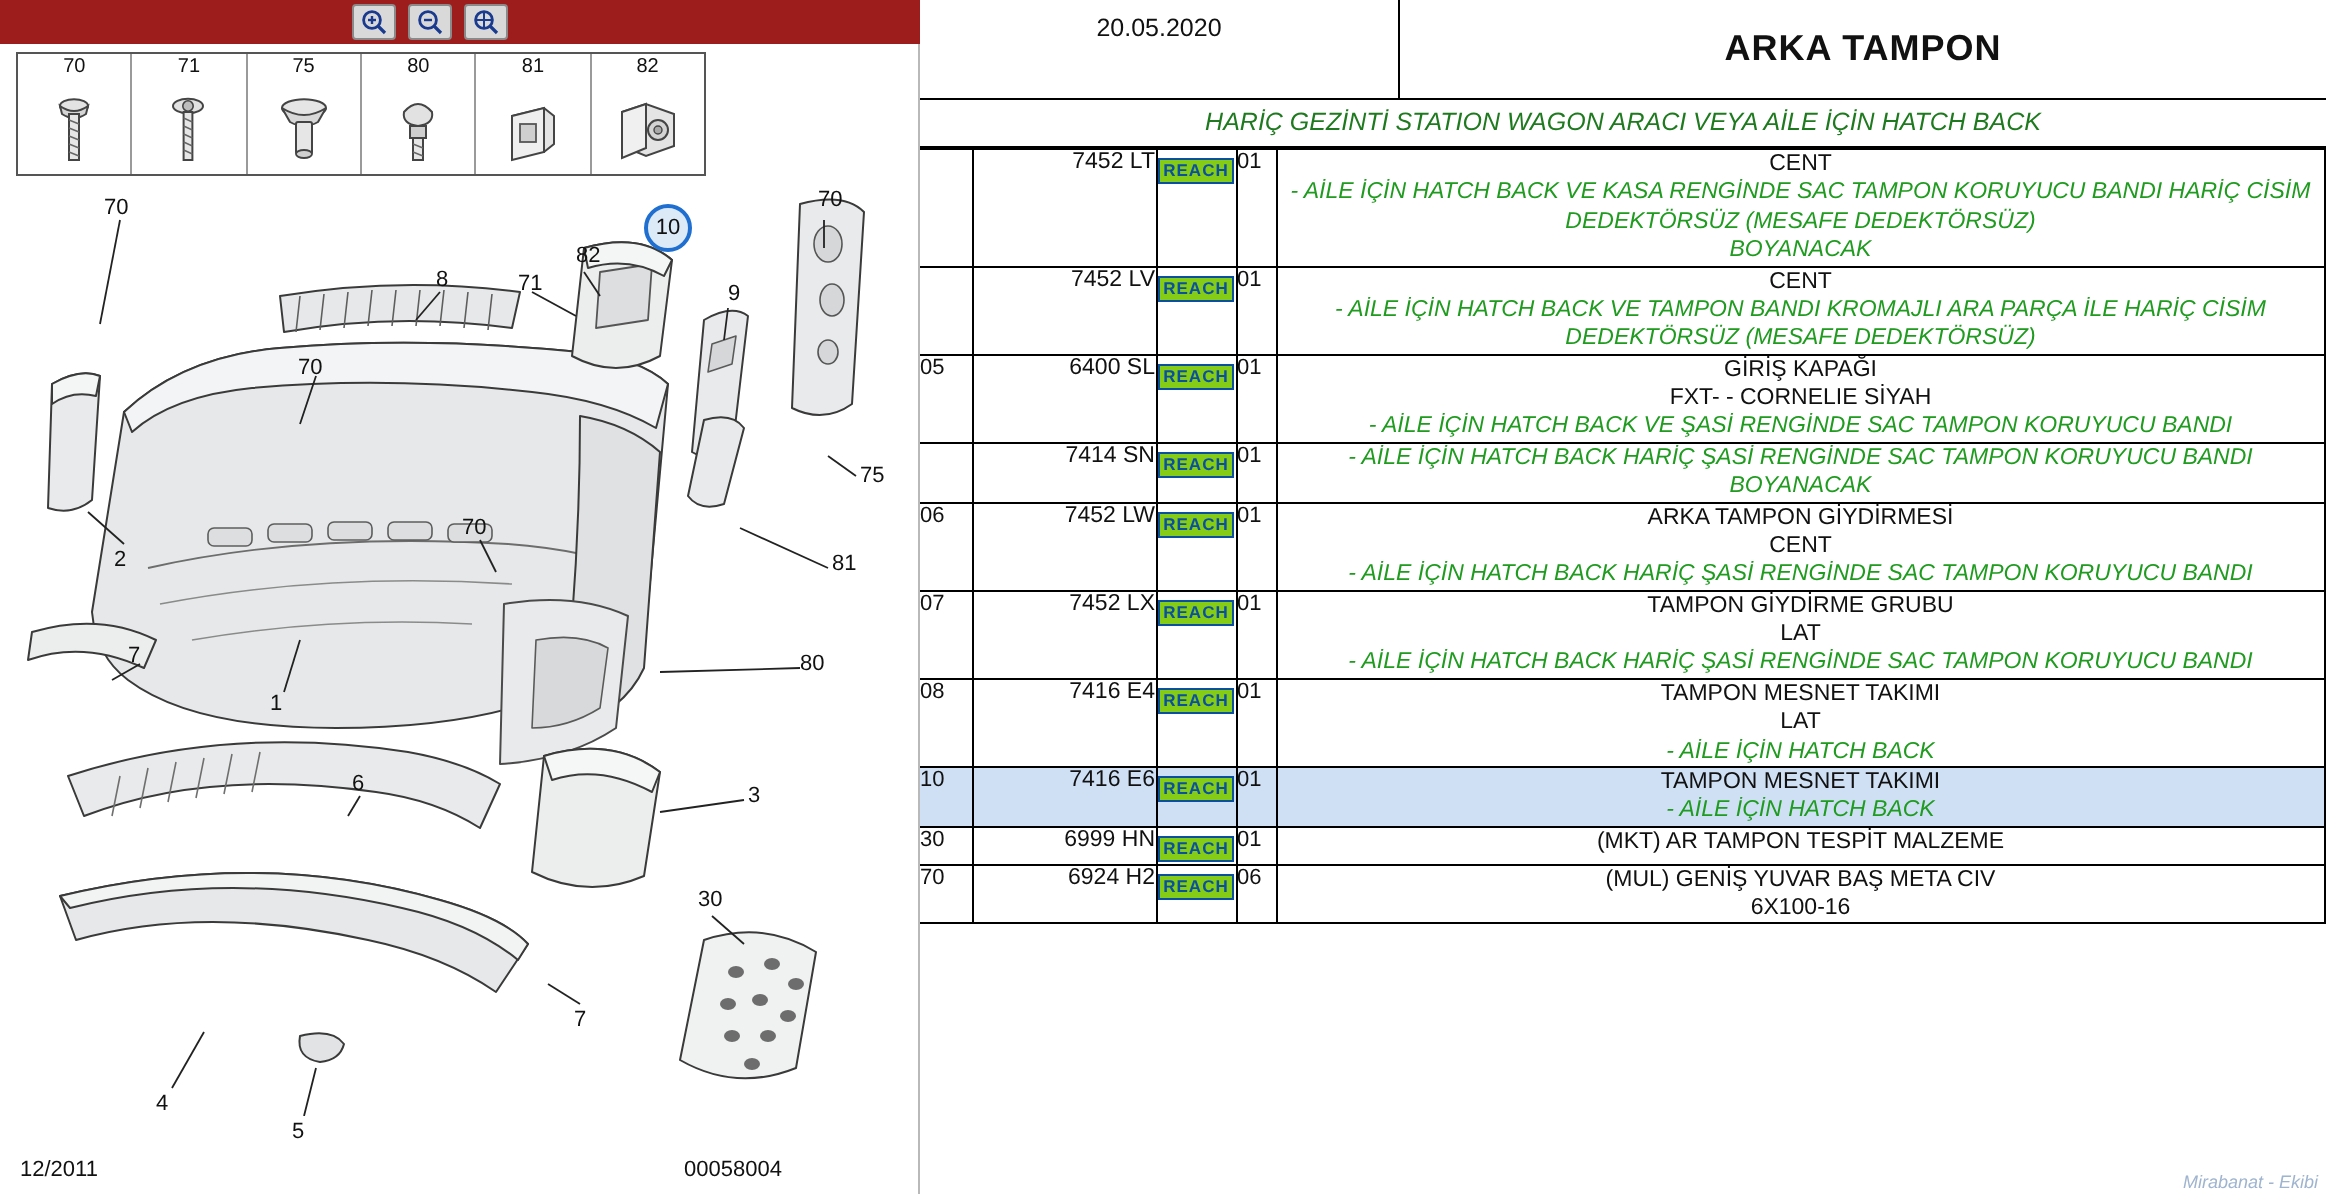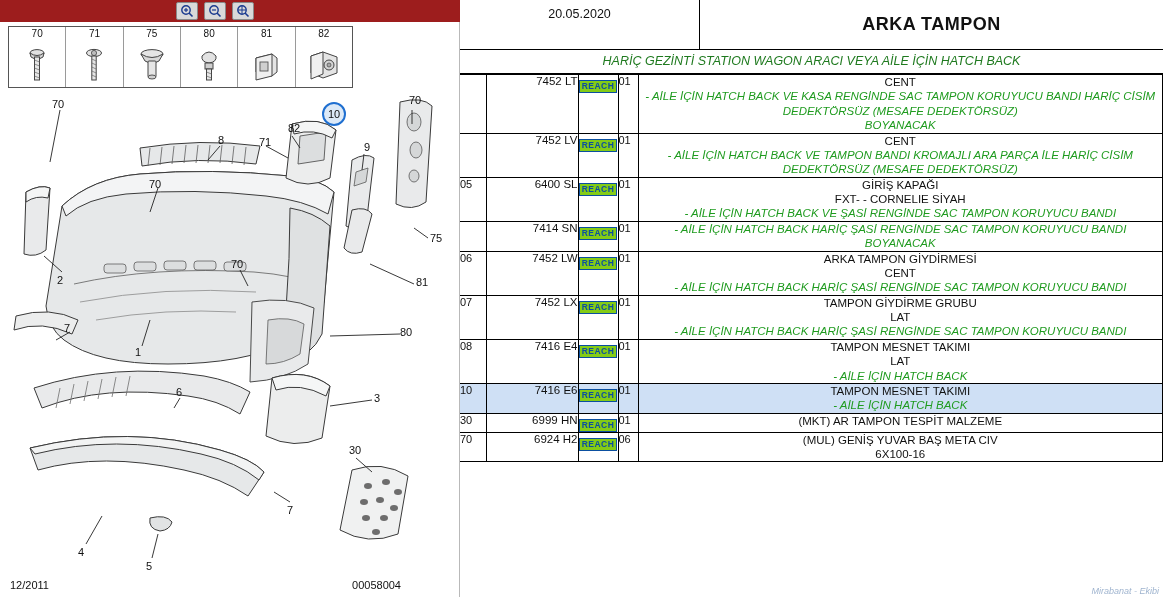--- a/index.html
+++ b/index.html
@@ -56,21 +56,21 @@
   }
   .lbl-circle {
     position:absolute; width:24px; height:24px; border-radius:50%;
     border:2px solid #1f6fd0; background:#dce9f7; color:#111;
     font-size:11px; display:flex; align-items:center; justify-content:center;
   }
   .footer-left {
     position:absolute; left:10px; bottom:6px; font-size:11px; color:#111;text-align:right;
   }
   .footer-right {
-    position:absolute; right:58px; bottom:6px; font-size:11px; color:#111;padding-left:44px;
+    position:absolute; right:68px; bottom:6px; font-size:11px; color:#111;padding-left:44px;
   }
 
   
   .right {
     position:relative; width:703px; height:597px; background:#fff;
   }
   .rhead {
     display:flex; height:50px; border-bottom:1px solid #000;text-align:center;
   }
   .rhead-left {

